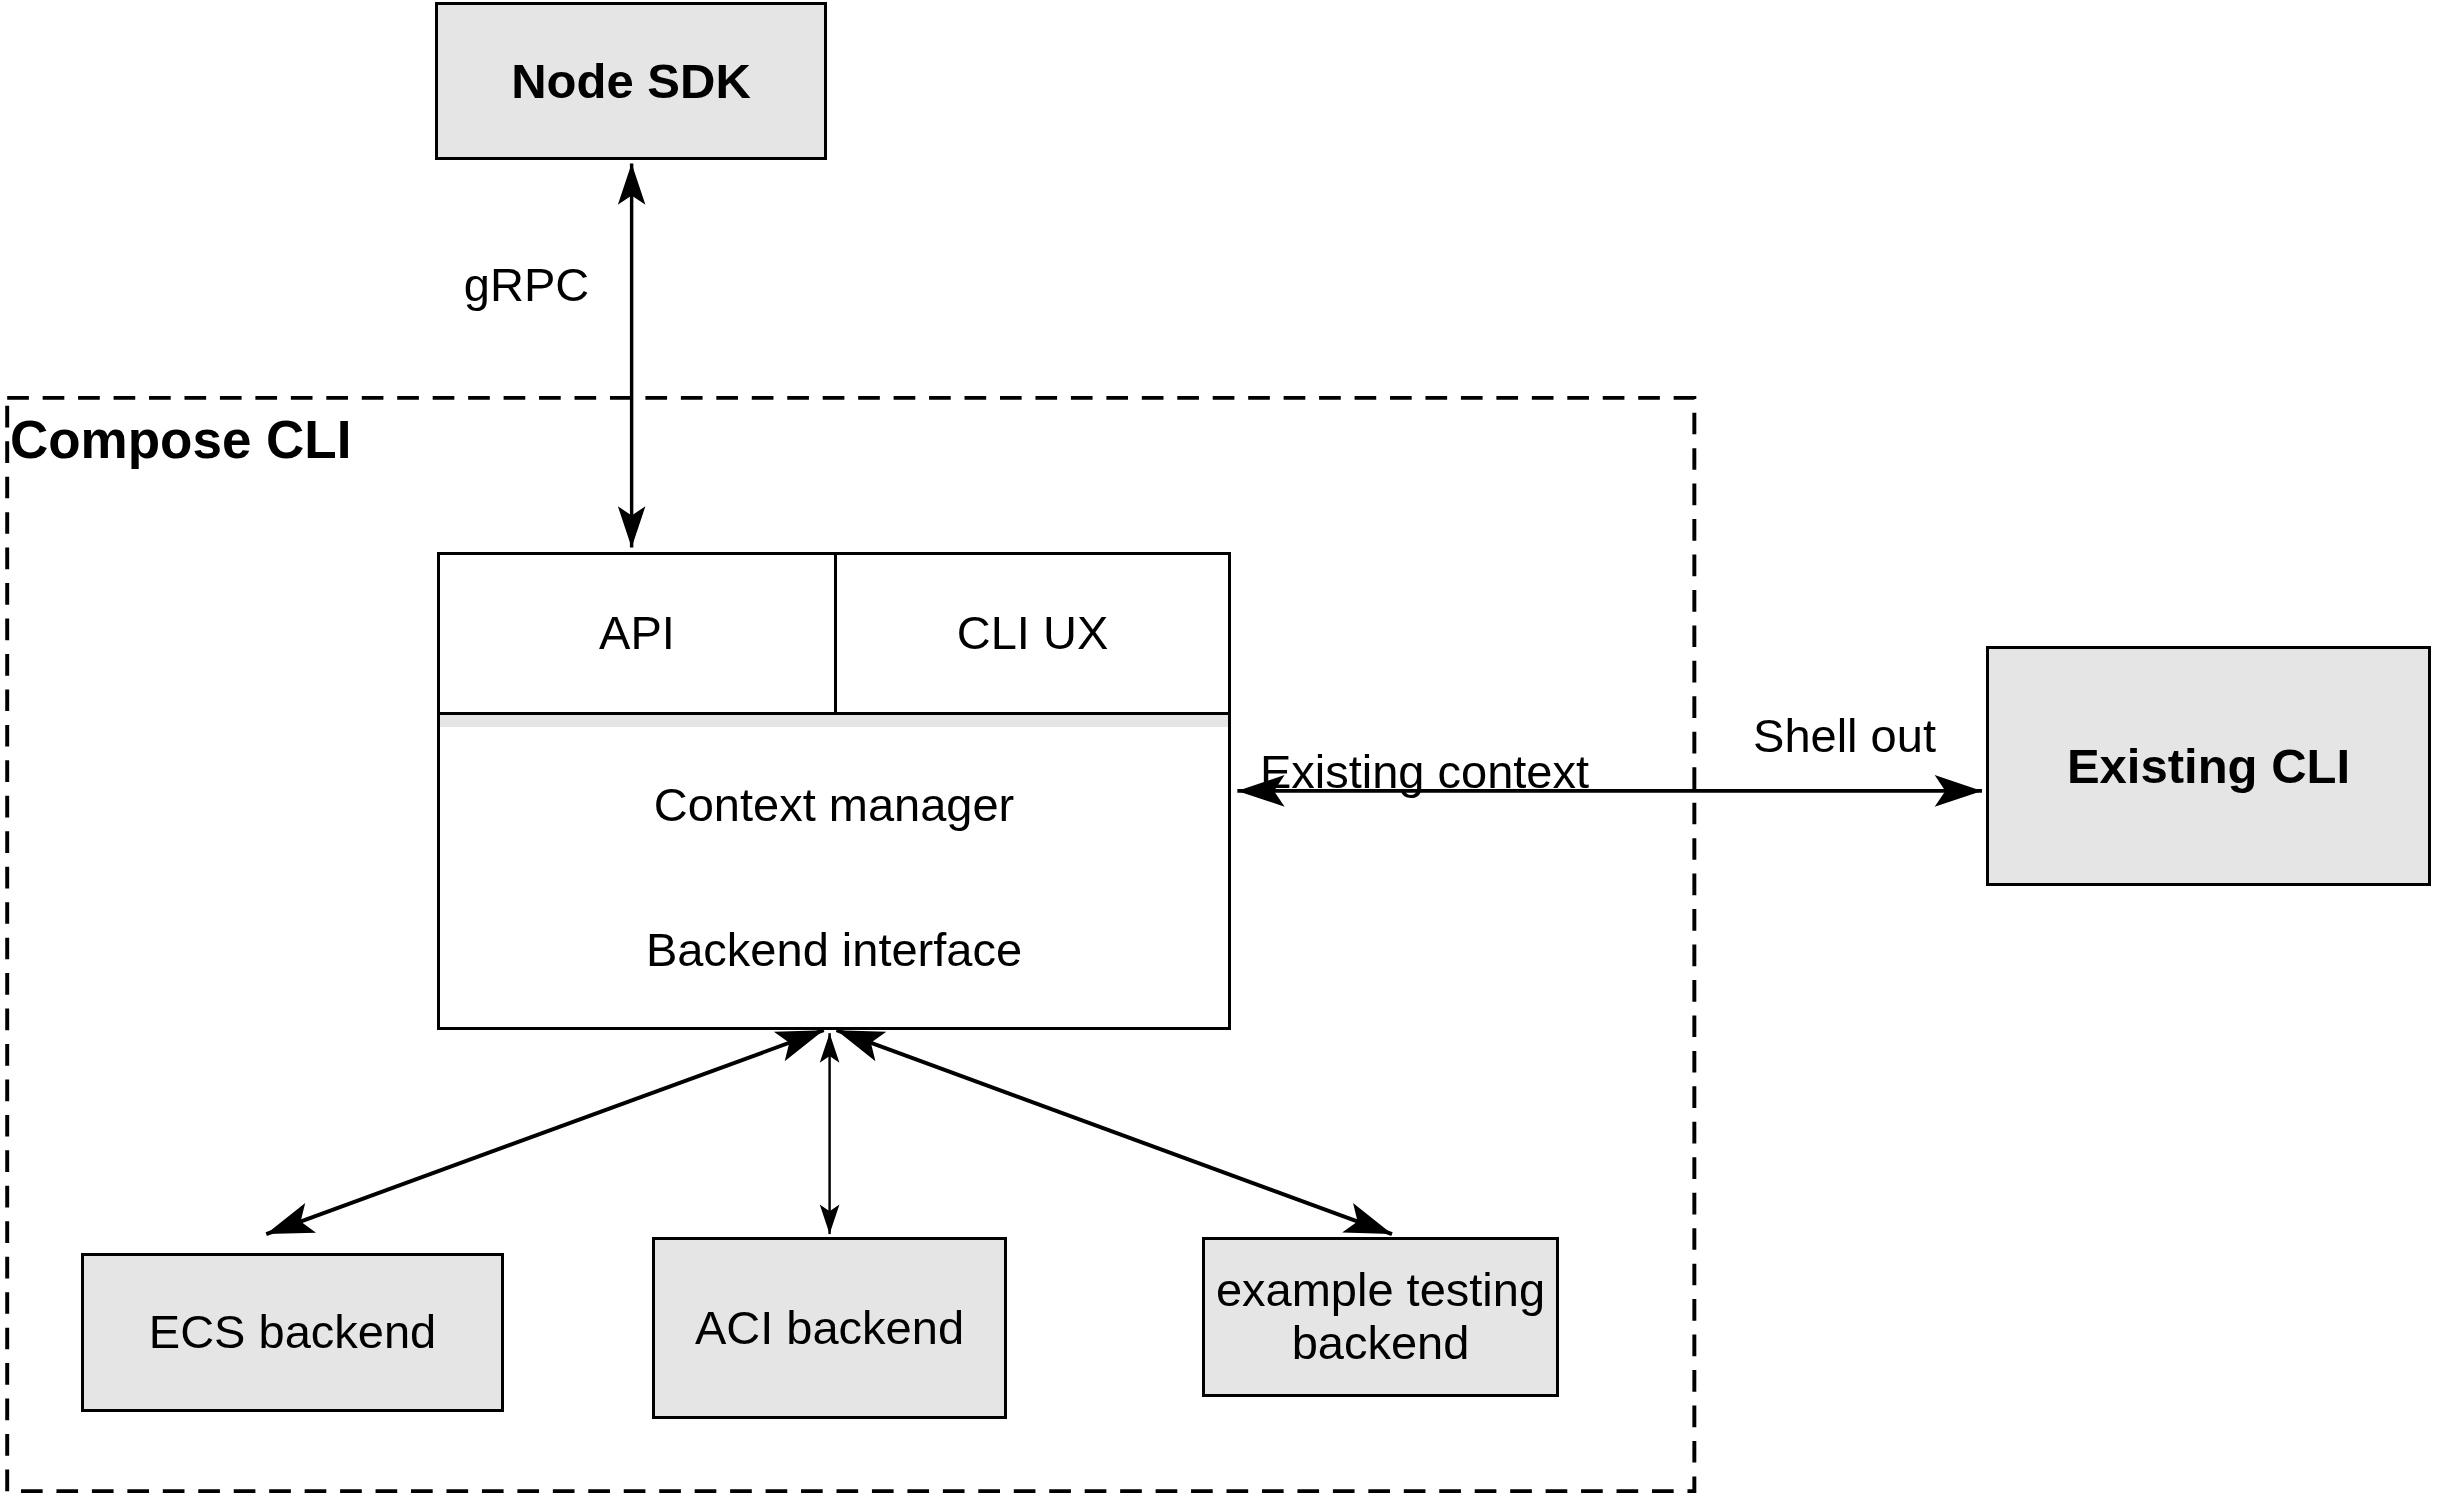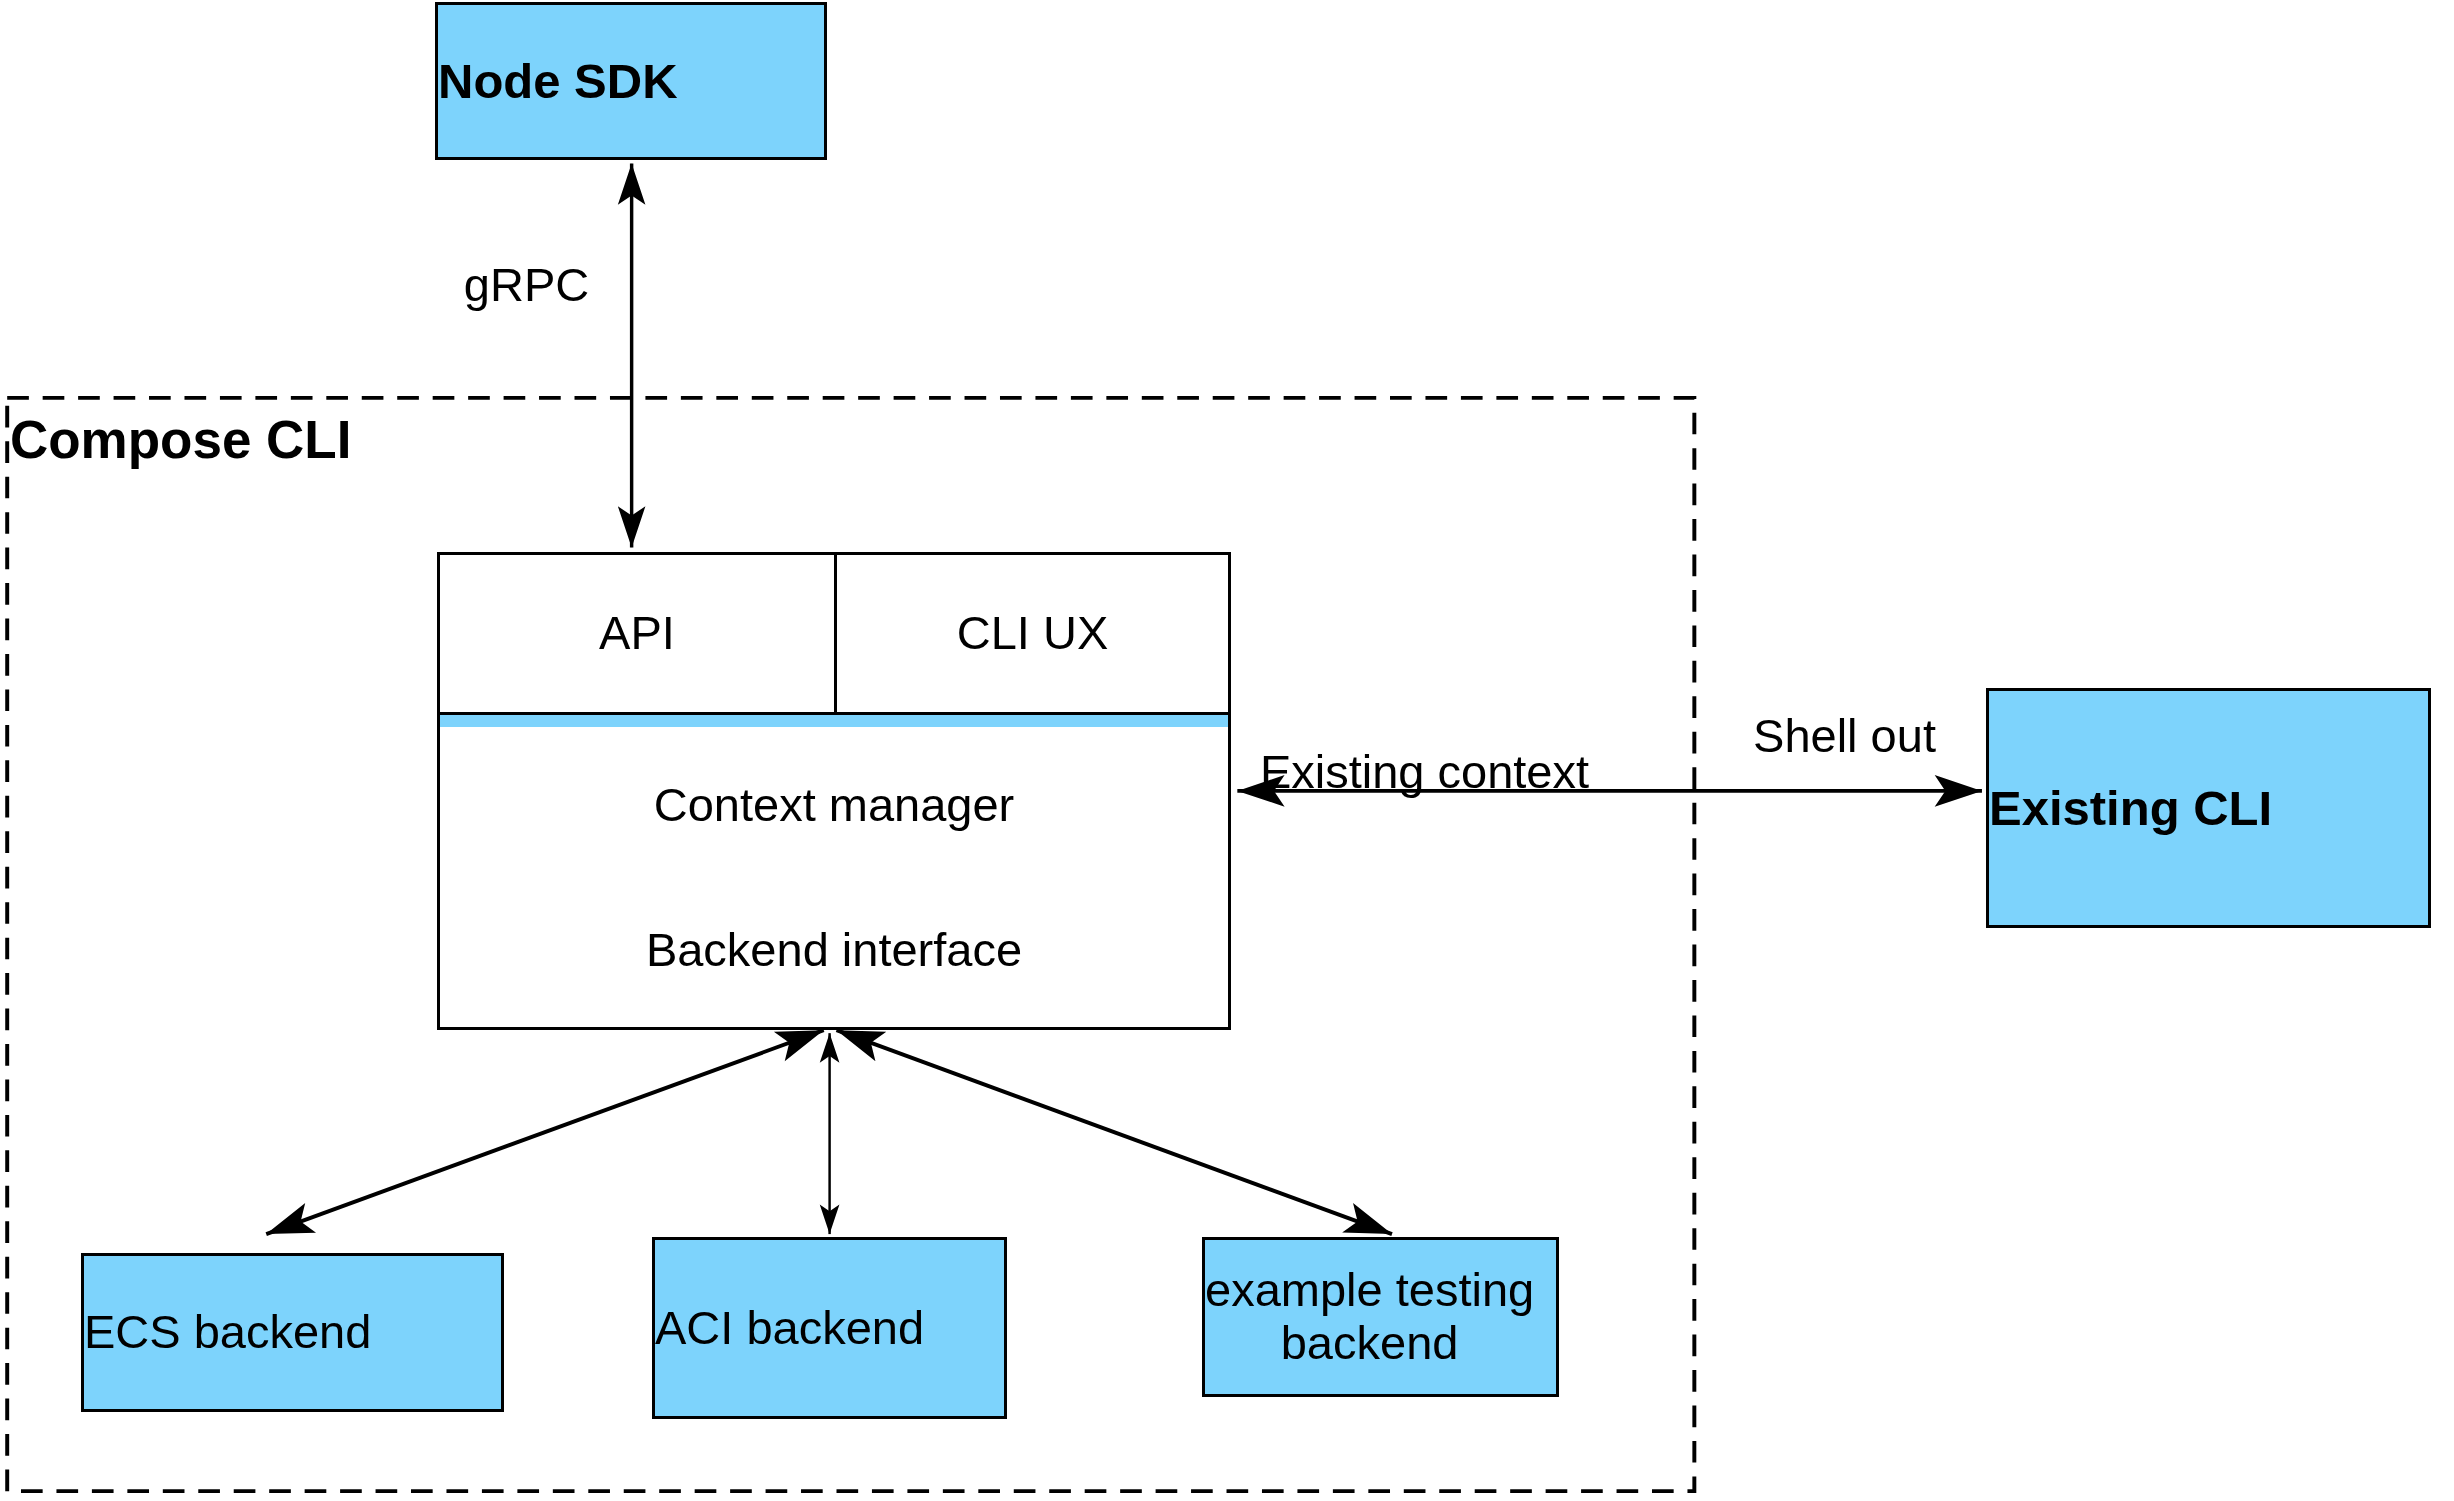--- a/index.html
+++ b/index.html
@@ -2,27 +2,27 @@
 <html><head>
 <meta charset="utf-8">
 <style>
   html,body{margin:0;padding:0;background:#ffffff;}
   .canvas{
     position:relative;width:2455px;height:1501px;background:#ffffff;
     font-family:"Liberation Sans",sans-serif;color:#000;overflow:hidden;
   }
   .connectors{position:absolute;left:0;top:0;width:2455px;height:1501px;}
   .box{
-    position:absolute;background:#7dd3fc;border:3.9px solid #000;
-    box-sizing:border-box;display:flex;align-items:center;
+    position:absolute;background:#e5e5e5;border:3.9px solid #000;
+    box-sizing:border-box;display:flex;align-items:center;justify-content:center;
     font-size:47px;text-align:center;line-height:1.12;
   }
   .bold{font-weight:bold;font-size:49px;}
   .node-sdk{left:435px;top:2px;width:392px;height:158px;}
-  .existing-cli{left:1986px;top:688px;width:445px;height:240px;}
+  .existing-cli{left:1986px;top:646px;width:445px;height:240px;}
   .ecs{left:81px;top:1237px;width:423px;height:159px;margin-top:16px;}
   .aci{left:652px;top:1237px;width:355px;height:182px;}
   .example{left:1202px;top:1237px;width:357px;height:160px;}
   .compound{left:437px;top:552px;width:794px;height:478px;display:block;}
   .cell{
     position:absolute;box-sizing:border-box;display:flex;align-items:center;
     justify-content:center;font-size:47px;background:#ffffff;
   }
   .cell-api{left:0;top:0;width:397px;height:160px;border-right:3.9px solid #000;border-bottom:3.9px solid #000;}
   .cell-cliux{left:397px;top:0;right:0;height:160px;border-bottom:3.9px solid #000;}

